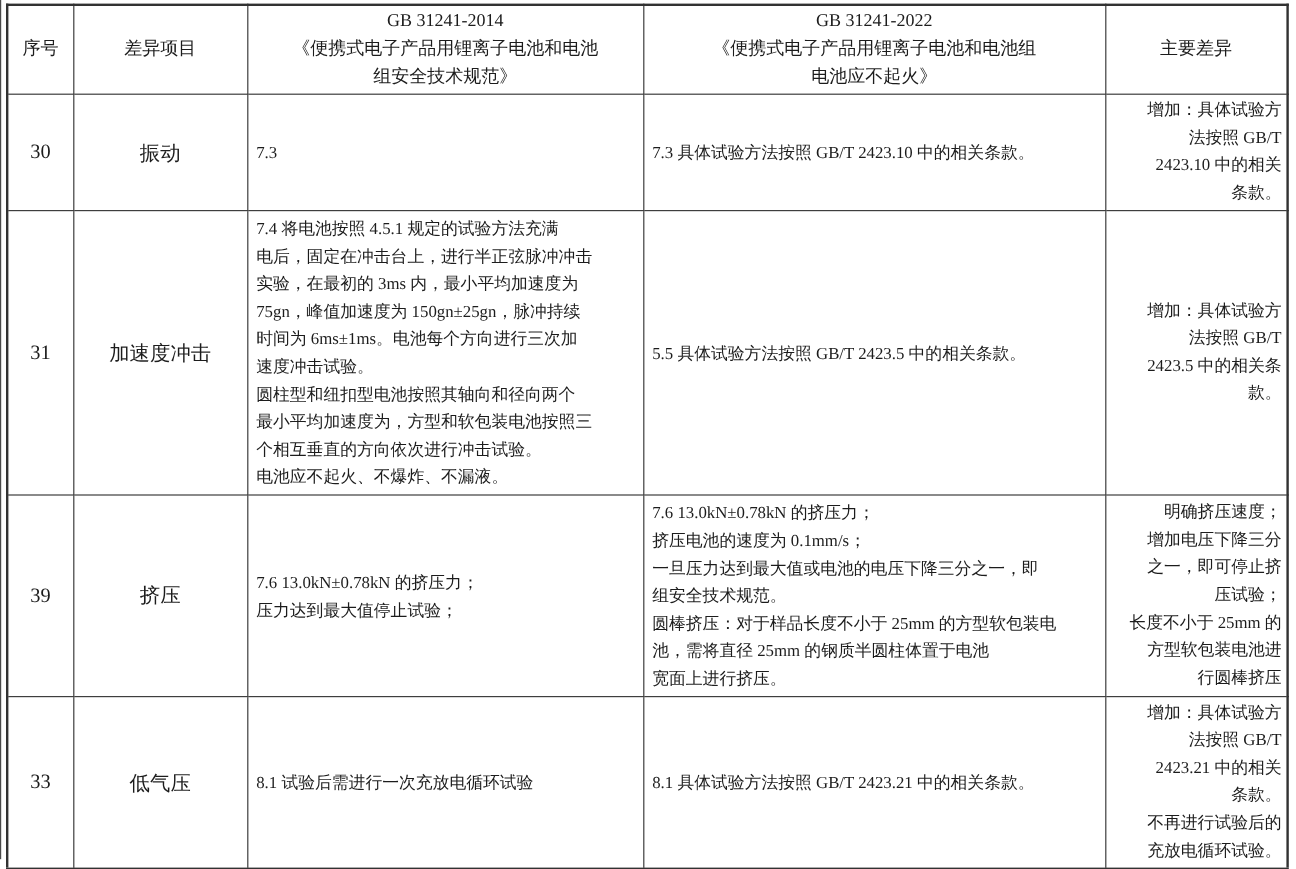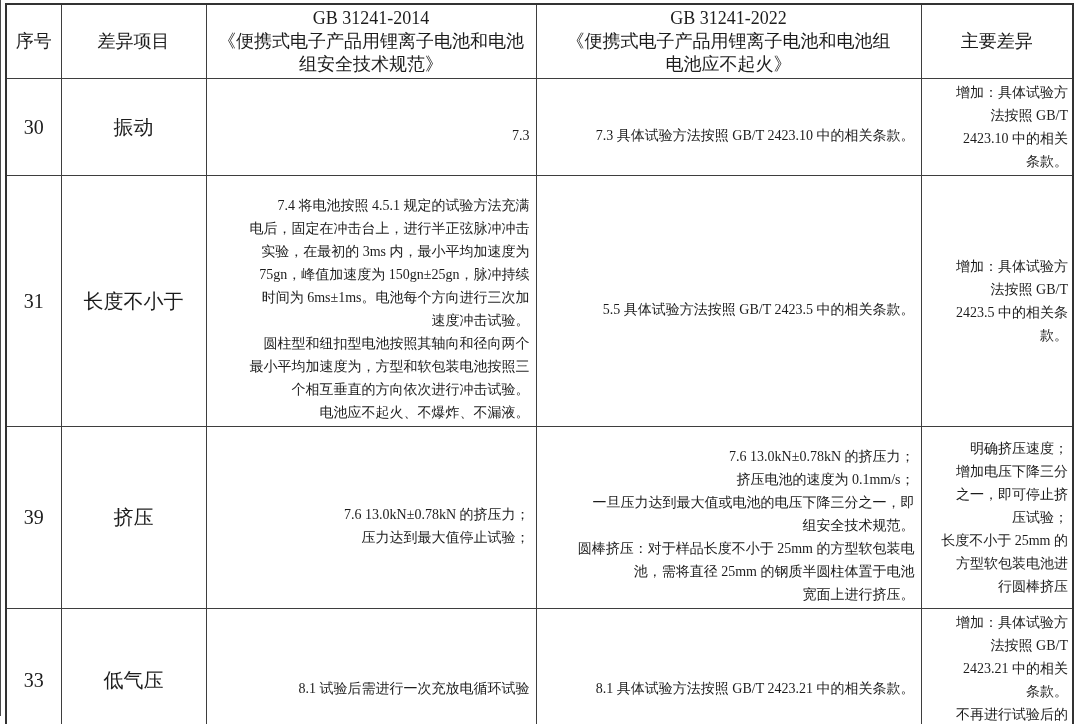--- a/index.html
+++ b/index.html
@@ -41,35 +41,35 @@
   col.w-diff   { width: 152px; }
 
   tr.row-head { height: 72px; }
   tr.row-30   { height: 93px; }
   tr.row-31   { height: 236px; }
   tr.row-32   { height: 166px; }
   tr.row-33   { height: 144px; }
 
   th.c-head {
     font-weight: bold;
-    font-size: 18px;
+    font-size: 15px;
     line-height: 23px;
     text-align: center;
     padding: 2px 4px;
   }
   td.c-serial, td.c-item {
     text-align: center;
-    font-size: 20px;
+    font-size: 17px;
     padding: 2px 4px;
   }
   td.c-std {
-    text-align: right;
+    text-align: left;
     font-size: 14px;
     line-height: 23px;
-    padding: 18px 6px 2px 7px;
+    padding: 4px 6px 2px 7px;
   }
   td.c-diff {
     text-align: right;
     font-size: 14px;
     line-height: 23px;
     padding: 2px 4px 2px 6px;
   }
   .ln { white-space: nowrap; }
 </style>
 </head>
@@ -115,21 +115,21 @@
     <td class="c-diff">
           <div class="ln">增加：具体试验方</div>
           <div class="ln">法按照 GB/T</div>
           <div class="ln">2423.10 中的相关</div>
           <div class="ln">条款。</div>
         </td>
   </tr>
 
   <tr class="row-31">
     <td class="c-serial">31</td>
-    <td class="c-item">长度不小于</td>
+    <td class="c-item">加速度冲击</td>
     <td class="c-std">
           <div class="ln">7.4 将电池按照 4.5.1 规定的试验方法充满</div>
           <div class="ln">电后，固定在冲击台上，进行半正弦脉冲冲击</div>
           <div class="ln">实验，在最初的 3ms 内，最小平均加速度为</div>
           <div class="ln">75gn，峰值加速度为 150gn±25gn，脉冲持续</div>
           <div class="ln">时间为 6ms±1ms。电池每个方向进行三次加</div>
           <div class="ln">速度冲击试验。</div>
           <div class="ln">圆柱型和纽扣型电池按照其轴向和径向两个</div>
           <div class="ln">最小平均加速度为，方型和软包装电池按照三</div>
           <div class="ln">个相互垂直的方向依次进行冲击试验。</div>

